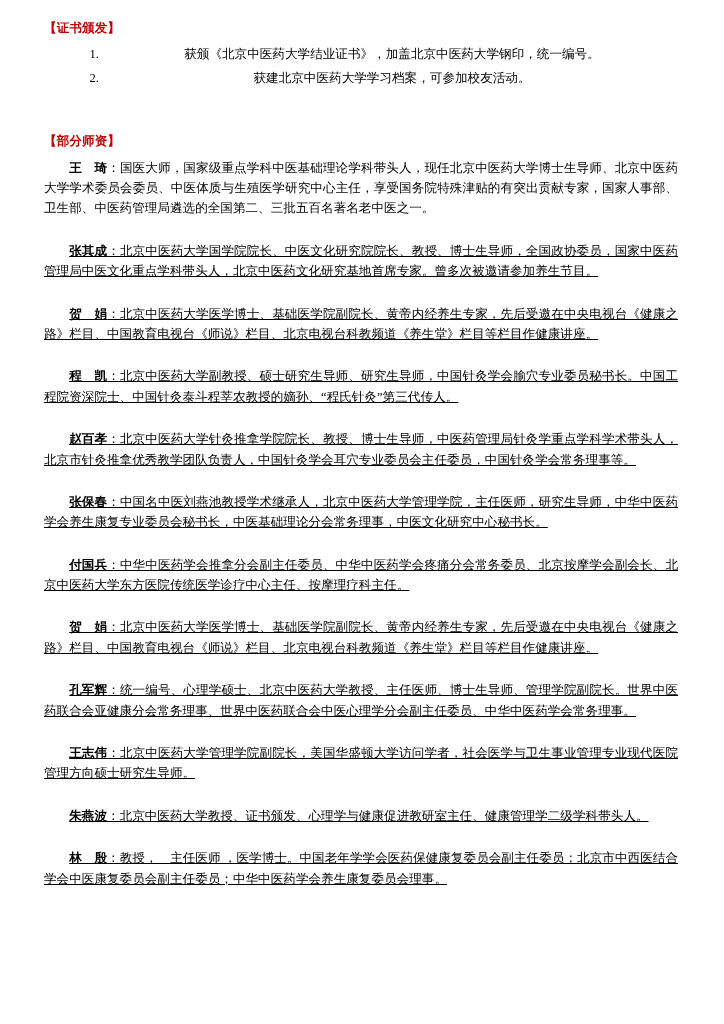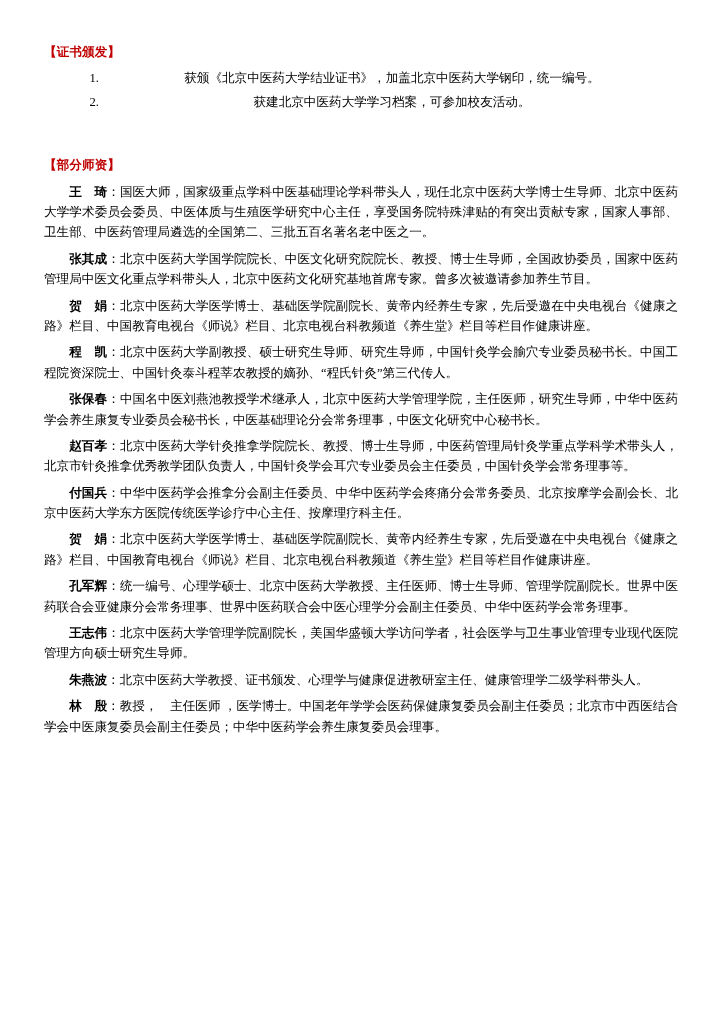--- a/index.html
+++ b/index.html
@@ -11,21 +11,21 @@
     width: 724px;
     height: 1024px;
     font-family: "Liberation Serif", "DejaVu Serif", serif;
     color: #000000;
     overflow: hidden;
   }
   .page {
     width: 724px;
     height: 988px;
     box-sizing: border-box;
-    padding: 44px 46px 30px 44px;
+    padding: 20px 46px 30px 44px;
     position: relative;
   }
   .section-head {
     color: #c00000;
     font-family: "Liberation Sans", sans-serif;
     font-weight: bold;
     font-size: 12.5px;
     letter-spacing: 0.2px;
     margin: 0 0 6px 0;
   }
@@ -52,21 +52,22 @@
     text-justify: inter-ideograph;
     text-indent: 2em;
   }
   .bio .nm {
     font-weight: bold;
   }
   .bio-list {
     margin-top: 8px;
   }
   .bio + .bio {
-    margin-top: 6px;
+    margin-top: 22px;
+    text-decoration: underline;
   }
 </style>
 </head>
 <body>
 
 <div class="page">
 
   <h2 class="section-head">【证书颁发】</h2>
 
   <ol class="cert-list">
@@ -88,25 +89,25 @@
 
     <p class="bio">
       <span class="nm">贺　娟</span><span>：北京中医药大学医学博士、基础医学院副院长、黄帝内经养生专家，先后受邀在中央电视台《健康之路》栏目、中国教育电视台《师说》栏目、北京电视台科教频道《养生堂》栏目等栏目作健康讲座。</span>
     </p>
 
     <p class="bio">
       <span class="nm">程　凯</span><span>：北京中医药大学副教授、硕士研究生导师、研究生导师，中国针灸学会腧穴专业委员秘书长。中国工程院资深院士、中国针灸泰斗程莘农教授的嫡孙、“程氏针灸”第三代传人。</span>
     </p>
 
     <p class="bio">
-      <span class="nm">张保春</span><span>：中国名中医刘燕池教授学术继承人，北京中医药大学管理学院，主任医师，研究生导师，中华中医药学会养生康复专业委员会秘书长，中医基础理论分会常务理事，中医文化研究中心秘书长。</span>
+      <span class="nm">赵百孝</span><span>：北京中医药大学针灸推拿学院院长、教授、博士生导师，中医药管理局针灸学重点学科学术带头人，北京市针灸推拿优秀教学团队负责人，中国针灸学会耳穴专业委员会主任委员，中国针灸学会常务理事等。</span>
     </p>
 
     <p class="bio">
-      <span class="nm">赵百孝</span><span>：北京中医药大学针灸推拿学院院长、教授、博士生导师，中医药管理局针灸学重点学科学术带头人，北京市针灸推拿优秀教学团队负责人，中国针灸学会耳穴专业委员会主任委员，中国针灸学会常务理事等。</span>
+      <span class="nm">张保春</span><span>：中国名中医刘燕池教授学术继承人，北京中医药大学管理学院，主任医师，研究生导师，中华中医药学会养生康复专业委员会秘书长，中医基础理论分会常务理事，中医文化研究中心秘书长。</span>
     </p>
 
     <p class="bio">
       <span class="nm">付国兵</span><span>：中华中医药学会推拿分会副主任委员、中华中医药学会疼痛分会常务委员、北京按摩学会副会长、北京中医药大学东方医院传统医学诊疗中心主任、按摩理疗科主任。</span>
     </p>
 
     <p class="bio">
       <span class="nm">贺　娟</span><span>：北京中医药大学医学博士、基础医学院副院长、黄帝内经养生专家，先后受邀在中央电视台《健康之路》栏目、中国教育电视台《师说》栏目、北京电视台科教频道《养生堂》栏目等栏目作健康讲座。</span>
     </p>
 

